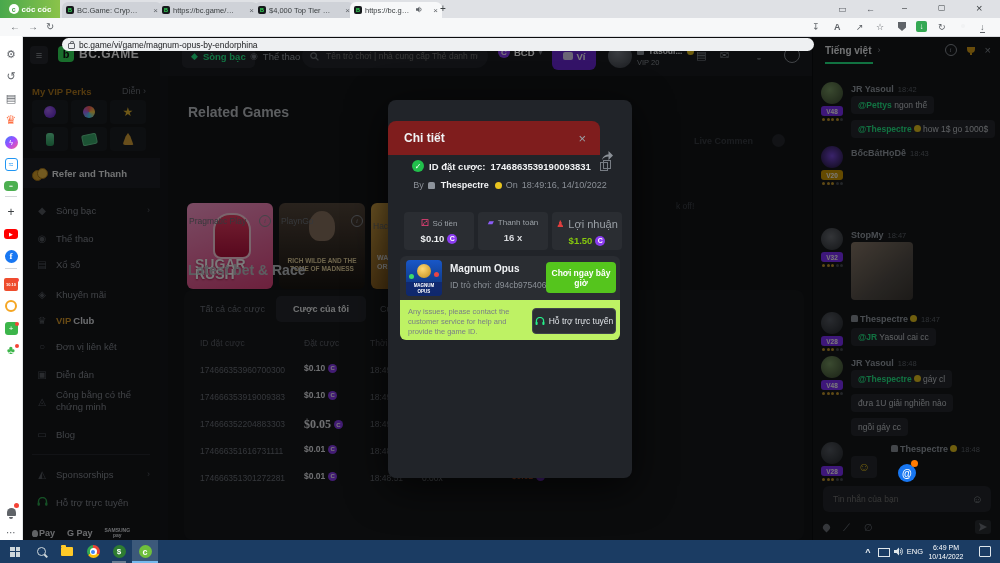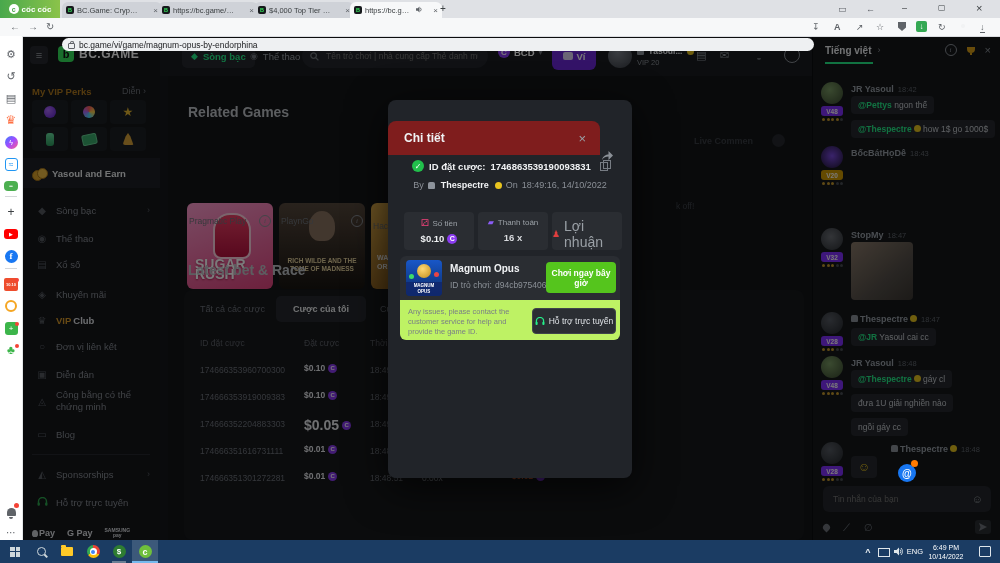--- a/index.html
+++ b/index.html
@@ -124,21 +124,21 @@
         <span style="width:13px;height:9px;border-radius:2px;background:#3cae6e;border:1px solid #67d194;transform:rotate(-12deg);"></span>
       </div>
     <div class="perk" style="left:88px;top:91px;">
         <span style="width:11px;height:12px;background:#d9a43a;clip-path:polygon(50% 0,72% 30%,100% 100%,0 100%,28% 30%);border-radius:2px;"></span>
       </div>
     <div class="abs flex" style="left:0;top:122px;width:138px;height:30px;background:#1e2126;gap:7px;padding-left:10px;box-sizing:border-box;">
       <span style="width:13px;height:10px;position:relative;">
         <i class="abs" style="left:0;top:2px;width:9px;height:9px;border-radius:50%;background:#e0a62a;border:1px solid #a8761a;"></i>
         <i class="abs" style="left:5px;top:0;width:9px;height:9px;border-radius:50%;background:#f0bc44;border:1px solid #a8761a;"></i>
       </span>
-      <span style="color:#eceef0;font-weight:bold;font-size:9.5px;">Yasoul and Earn</span>
+      <span style="color:#eceef0;font-weight:bold;font-size:9.5px;">Refer and Thanh</span>
     </div>
     <div class="mi" style="top:162px;">
         <span class="gly">◆</span>
         <span class="lbl">Sòng bạc</span>
         <span style="margin-left:auto;margin-right:10px;color:#565b61;font-size:9px;">›</span>
       </div>
     <div class="mi" style="top:190px;">
         <span class="gly">◉</span>
         <span class="lbl">Thể thao</span>
       </div>
@@ -297,21 +297,21 @@
         <span class="abs" style="left:16px;top:9px;color:#6f747b;font-size:8.5px;">174666353919009383</span>
         <span class="abs flex" style="left:120px;top:7px;gap:3px;">
             <b style="color:#e8eaed;font-size:8.5px;">$0.10</b>
             <i class="coin" style="width:9px;height:9px;font-size:6px;font-style:normal;">C</i>
           </span>
         <span class="abs" style="left:186px;top:9px;color:#6f747b;font-size:8.5px;">18:49:16</span>
       </div>
       <div class="abs" style="left:0;top:120px;width:620px;height:27px;">
         <span class="abs" style="left:16px;top:9px;color:#6f747b;font-size:8.5px;">174666352204883303</span>
         <span class="abs flex" style="left:120px;top:7px;gap:3px;">
-            <b style="color:#e8eaed;font-size:14px;">$0.05</b>
+            <b style="color:#e8eaed;font-size:12px;font-family:Liberation Serif, serif;">$0.05</b>
             <i class="coin" style="width:9px;height:9px;font-size:6px;font-style:normal;">C</i>
           </span>
         <span class="abs" style="left:186px;top:9px;color:#6f747b;font-size:8.5px;">18:49:00</span>
       </div>
       <div class="abs" style="left:0;top:147px;width:620px;height:27px;">
         <span class="abs" style="left:16px;top:9px;color:#6f747b;font-size:8.5px;">174666351616731111</span>
         <span class="abs flex" style="left:120px;top:7px;gap:3px;">
             <b style="color:#e8eaed;font-size:8.5px;">$0.01</b>
             <i class="coin" style="width:9px;height:9px;font-size:6px;font-style:normal;">C</i>
           </span>
@@ -480,21 +480,21 @@
           <span style="color:#8b5cf6;font-size:8px;">▰</span>
           <span style="color:#9aa0a6;font-size:8px;">Thanh toán</span>
         </div>
       <div class="flex" style="justify-content:center;margin-top:5px;">
           <b style="color:#d8dade;font-size:9.5px;">16 x</b>
         </div>
     </div>
     <div class="mstat" style="left:164px;">
       <div class="flex" style="justify-content:center;gap:4px;margin-top:6px;">
           <span style="color:#e03e3e;font-size:9px;">♟</span>
-          <span style="color:#9aa0a6;font-size:14px;">Lợi nhuận</span>
+          <span style="color:#9aa0a6;font-size:11px;">Lợi nhuận</span>
         </div>
       <div class="flex" style="justify-content:center;gap:3px;margin-top:5px;">
           <b style="color:#85c70e;font-size:9.5px;">$1.50</b>
           <i class="coin" style="width:10px;height:10px;font-size:7px;font-style:normal;">C</i>
         </div>
     </div>
 
     <div class="abs" style="left:12px;top:156px;width:220px;height:44px;background:#2a2d32;border-radius:6px 6px 0 0;">
       <div class="abs" style="left:6px;top:4px;width:36px;height:36px;border-radius:4px;background:linear-gradient(#1857c8,#0b2a66);overflow:hidden;">
         <span class="abs" style="left:11px;top:4px;width:14px;height:14px;border-radius:50%;background:radial-gradient(circle at 40% 35%,#ffd873,#c08a1a);"></span>

